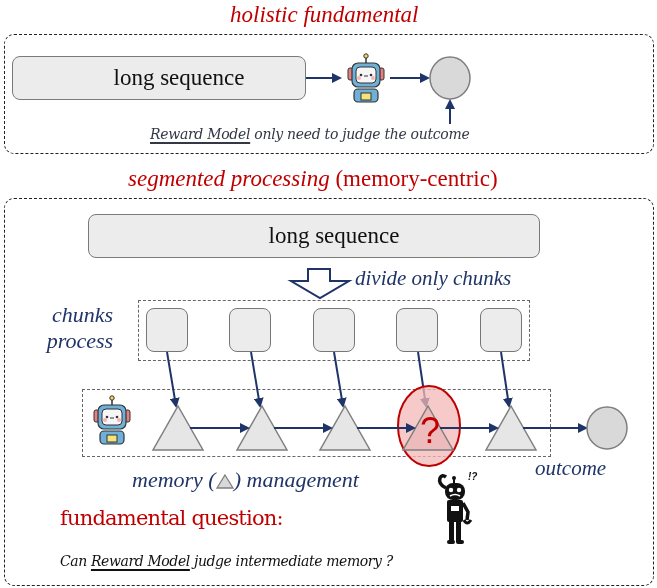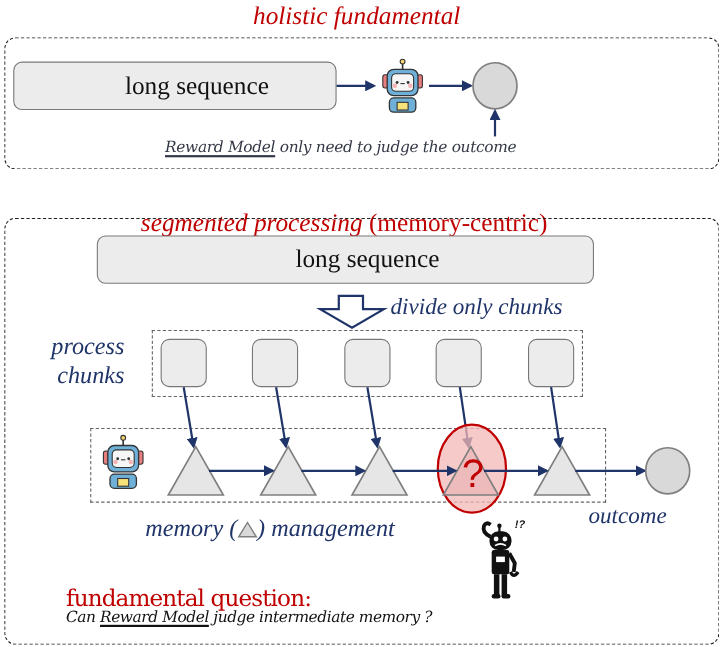--- a/index.html
+++ b/index.html
@@ -57,35 +57,35 @@
       <circle cx="29" cy="24" r="2" fill="#f6b3b3"></circle>
     <rect x="10" y="35" width="24" height="13" rx="4" fill="#6fb0d8" stroke="#333" stroke-width="1.2"></rect>
     <rect x="17" y="39" width="10" height="7" fill="#f7e27a" stroke="#333" stroke-width="1"></rect>
   </g>
 </svg>
 
 <div class="abs caption-it" style="left:150px; top:126px;">
   <u>Reward Model</u><span> only need to judge the outcome</span>
 </div>
 
-<div class="abs title-red" style="left:128px; top:166px;margin-top:24px;">
+<div class="abs title-red" style="left:128px; top:166px;">
   <span>segmented processing</span><span class="normal"> (memory-centric)</span>
 </div>
 
 <div class="panel" style="left:4px; top:198px; width:650px; height:388px;"></div>
 
 <div class="seqbox" style="left:88px; top:214px; width:452px; height:44px;">
   <span>long sequence</span>
 </div>
 
 <div class="abs navy-it" style="left:355px; top:266px; font-size:21px;">divide only chunks</div>
 
 <div class="abs navy-it" style="left:44px; top:302px; font-size:22px; line-height:26px; text-align:right;">
+  <div style="padding-left:8px;">chunks</div>
   <div>process</div>
-  <div style="padding-left:8px;">chunks</div>
 </div>
 
 <div class="dashbox" style="left:138px; top:300px; width:392px; height:61px;"></div>
 <div class="chunk" style="left:146px; top:308px;"></div>
 <div class="chunk" style="left:229px; top:308px;"></div>
 <div class="chunk" style="left:313px; top:308px;"></div>
 <div class="chunk" style="left:396px; top:308px;"></div>
 <div class="chunk" style="left:480px; top:308px;"></div>
 
 <div class="dashbox" style="left:82px; top:389px; width:469px; height:68px;"></div>
@@ -160,17 +160,17 @@
 </svg>
 
 <div class="abs navy-it" style="left:535px; top:456px; font-size:21px;">outcome</div>
 
 <div class="abs navy-it" style="left:132px; top:467px; font-size:22px;">
   <span>memory (</span><svg style="position:relative; display:inline-block; vertical-align:-2px;" width="18" height="16">
       <polygon points="9,2 17,15 1,15" fill="#d9d9d9" stroke="#7f7f7f" stroke-width="1.3"></polygon>
     </svg><span>) management</span>
 </div>
 
-<div class="abs" style="left:60px; top:532px; font-family:'DejaVu Serif', serif; font-size:21px; color:#c00000; letter-spacing:-0.8px; white-space:nowrap;">fundamental question:</div>
+<div class="abs" style="left:60px; top:506px; font-family:'DejaVu Serif', serif; font-size:21px; color:#c00000; letter-spacing:-0.8px; white-space:nowrap;">fundamental question:</div>
 
 <div class="abs" style="left:60px; top:553px; font-family:'DejaVu Serif', serif; font-style:italic; font-size:14px; color:#111; letter-spacing:-0.4px; white-space:nowrap;">
   <span>Can </span><u>Reward Model</u><span> judge intermediate memory ?</span>
 </div>
 
 </body></html>

